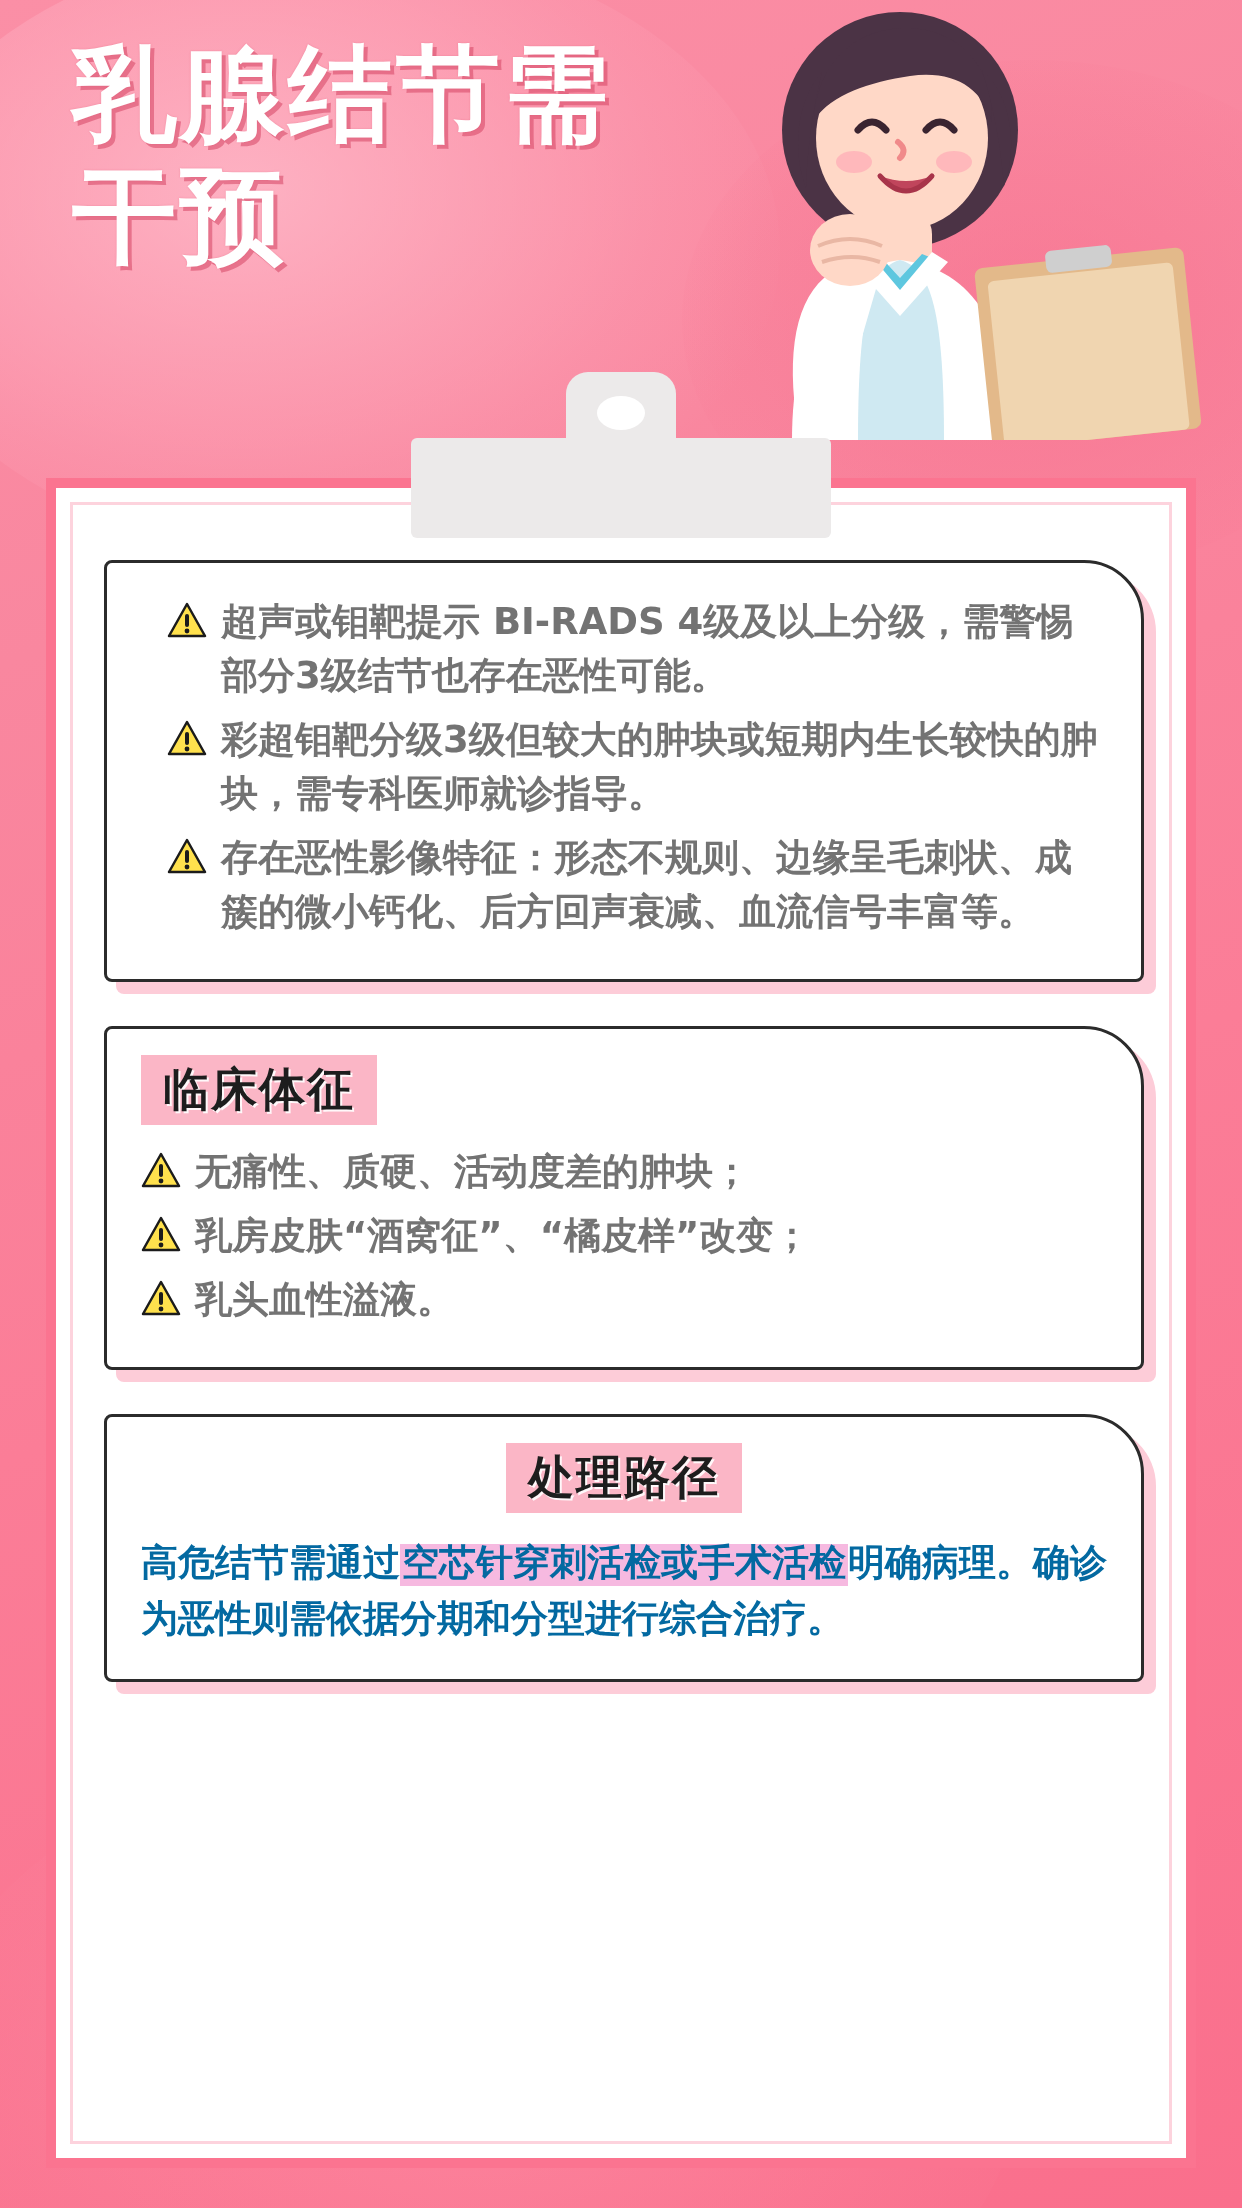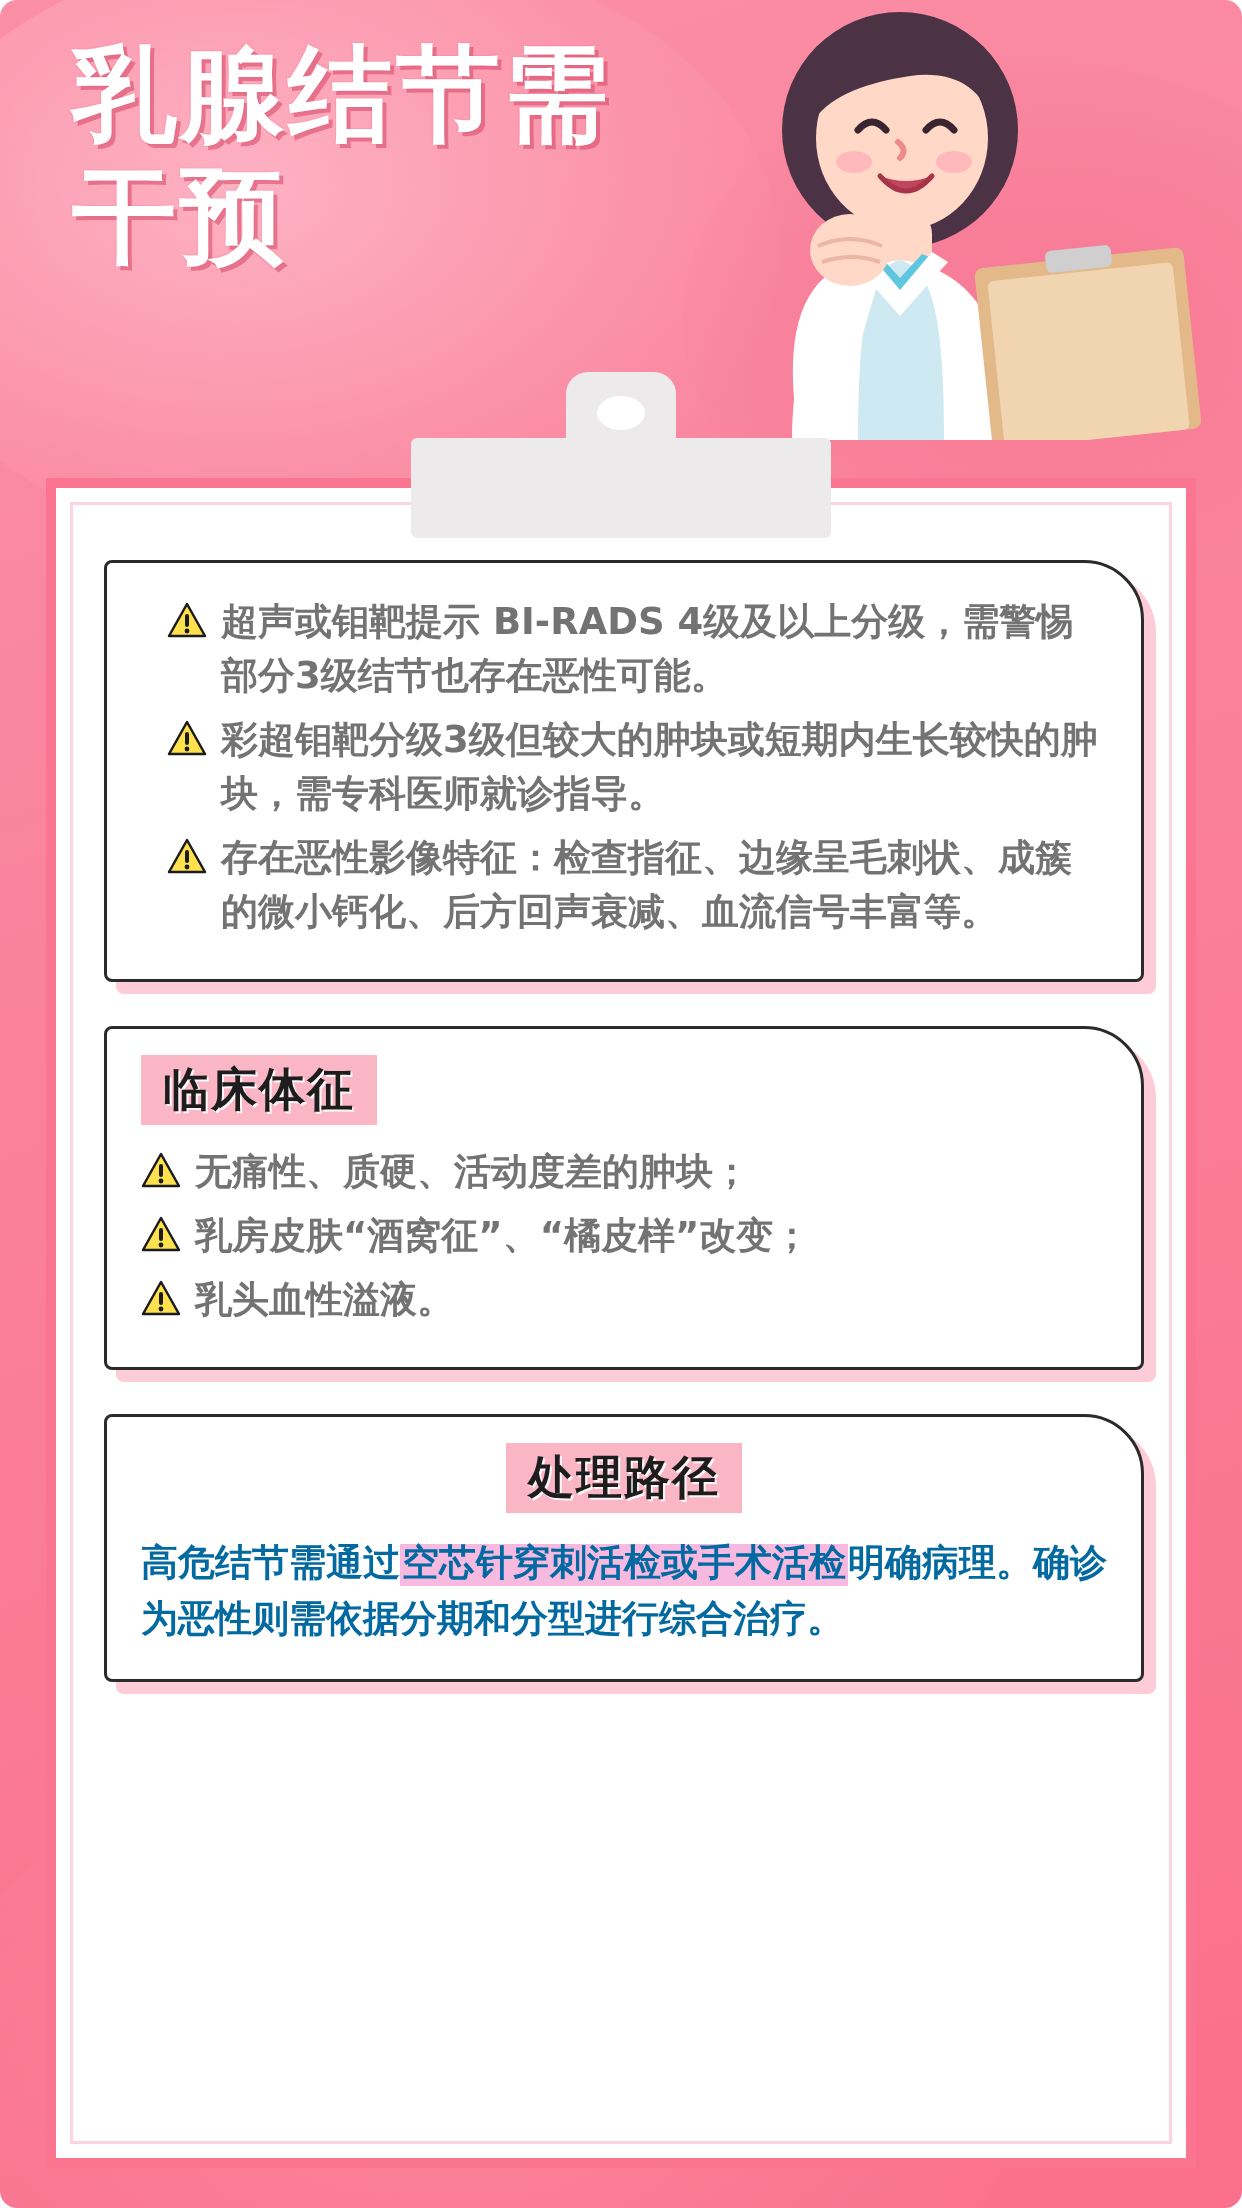--- a/index.html
+++ b/index.html
@@ -13,21 +13,20 @@
     font-family: "Liberation Sans", "DejaVu Sans", sans-serif;
     overflow: hidden;
   }
 
   .poster {
     position: relative;
     width: 1242px;
     height: 2208px;
     background: linear-gradient(160deg, #fb8fa6 0%, #f9879f 25%, #fb7d97 55%, #fa6f8c 100%);
     overflow: hidden;
-    border-radius: 17px;
   }
   
   .bg-blob-1 {
     position: absolute;
     width: 900px; height: 620px;
     left: -120px; top: -60px;
     background: radial-gradient(ellipse at 40% 40%, rgba(255,190,205,0.75) 0%, rgba(255,170,190,0.25) 55%, rgba(255,170,190,0) 75%);
     border-radius: 50%;
   }
   .bg-blob-2 {
@@ -303,21 +302,21 @@
               <circle cx="20" cy="30" r="2.4" fill="#1b1b1b"></circle>
             </svg>
             <span class="bullet-text">彩超钼靶分级3级但较大的肿块或短期内生长较快的肿块，需专科医师就诊指导。</span>
           </li>
           <li>
             <svg class="warn-icon" viewBox="0 0 40 40" xmlns="http://www.w3.org/2000/svg">
               <path d="M20 3 L38 35 L2 35 Z" fill="#ffe14d" stroke="#1b1b1b" stroke-width="2.5" stroke-linejoin="round"></path>
               <rect x="18" y="13" width="4" height="13" rx="2" fill="#1b1b1b"></rect>
               <circle cx="20" cy="30" r="2.4" fill="#1b1b1b"></circle>
             </svg>
-            <span class="bullet-text">存在恶性影像特征：检查指征、边缘呈毛刺状、成簇的微小钙化、后方回声衰减、血流信号丰富等。</span>
+            <span class="bullet-text">存在恶性影像特征：形态不规则、边缘呈毛刺状、成簇的微小钙化、后方回声衰减、血流信号丰富等。</span>
           </li>
         </ul>
       </div>
     </div>
 
     <div class="section">
       <div class="section-shadow"></div>
       <div class="section-body">
         <div class="section-head">
           <span class="section-title">临床体征</span>

